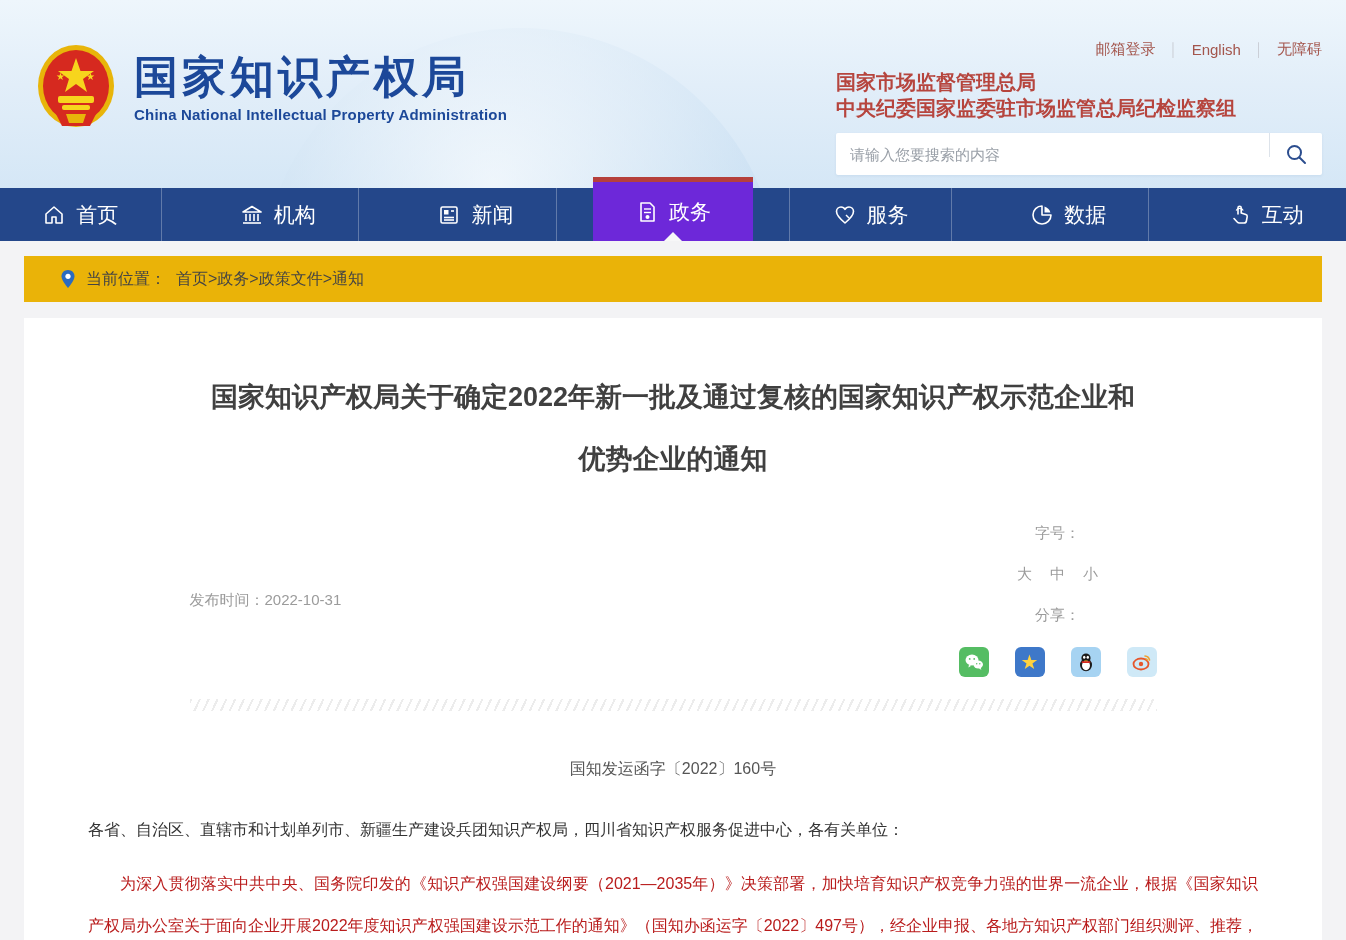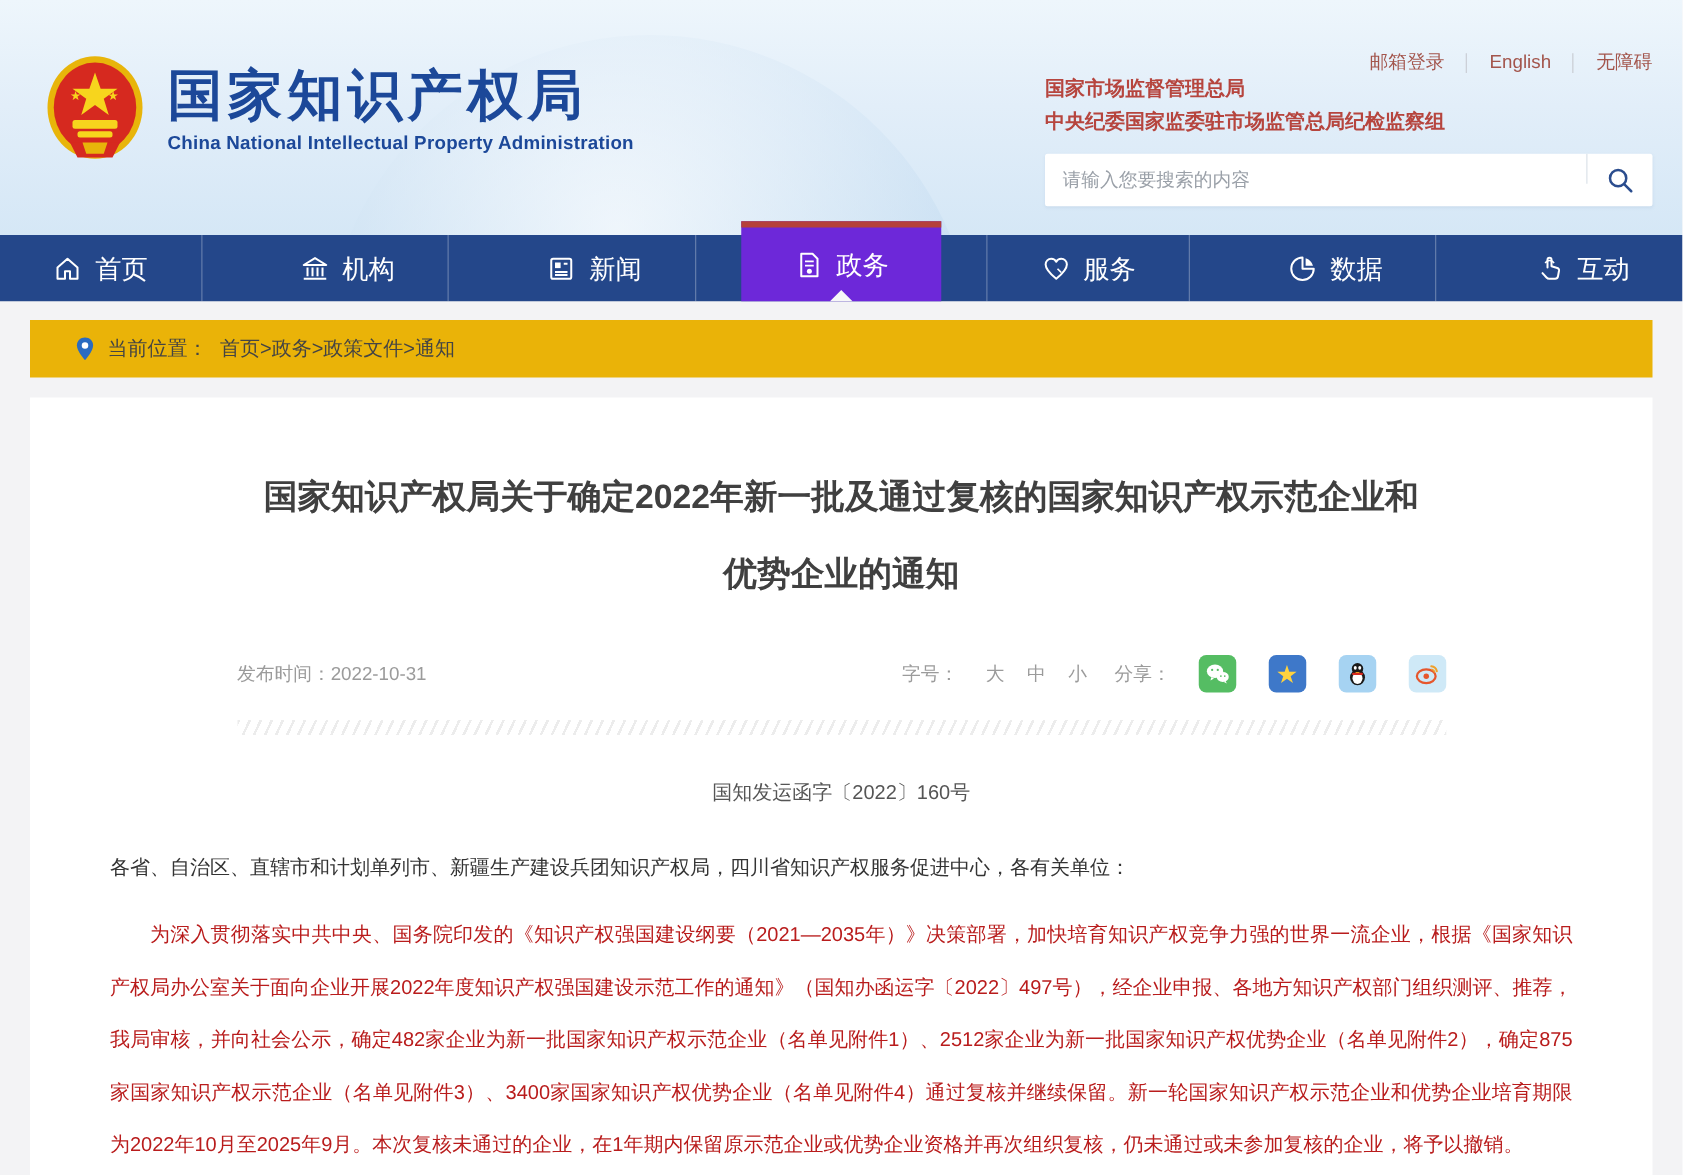--- a/index.html
+++ b/index.html
@@ -20,21 +20,21 @@
   }
   .brand { position:absolute; left:36px; top:44px; display:flex; align-items:center; gap:18px; }
   .emblem { width:80px; height:88px; flex:0 0 auto; }
   .brand-text .cn { font-size:44px; font-weight:bold; color:#1c4899; letter-spacing:4px; line-height:1.1; }
   .brand-text .en { font-size:15px; font-weight:bold; color:#1c4899; margin-top:4px; letter-spacing:.2px; }
 
   .header-right { position:absolute; right:24px; top:40px; width:486px; }
   .top-links { display:flex; justify-content:flex-end; align-items:center; gap:14px; font-size:15px; color:#a3554c; }
   .top-links .sep { color:#c9cdd4; font-size:13px; }
   .top-links a { color:#a3554c; text-decoration:none; cursor:pointer; }
-  .related-links { font-size:16px; font-weight:bold; color:#b6453e; line-height:26px; }
+  .related-links { margin-top:10px; font-size:20px; font-weight:bold; color:#b6453e; line-height:26px; }
   .related-links div { cursor:pointer; }
   .searchbar {
     margin-top:12px; height:42px; background:#fff; border-radius:2px;
     display:flex; padding:0 0 0 14px;
     box-shadow:0 1px 3px rgba(40,80,140,.08);
   }
   .searchbar input {
     flex:1; border:none; outline:none; font-size:15px; color:#333; background:transparent;
     font-family:inherit;
   }
@@ -72,36 +72,36 @@
   .content-wrap { padding:16px 24px 0 24px; }
   .content { background:#fff; min-height:610px; padding:48px 64px 40px 64px; }
 
   .article-head { width:967px; margin:0 auto; }
   .article-title {
     max-width:930px; margin:0 auto; text-align:center; font-size:27px; font-weight:bold;
     color:#404040; line-height:62px;
   }
   .meta-row { margin-top:34px; display:flex; align-items:center; font-size:15px; color:#9b9b9b;gap:24px; }
   .meta-left { flex:1; }
-  .meta-right { display:flex; align-items:center; gap:22px; }
+  .meta-right { display:flex; align-items:center; gap:22px;flex-direction:column; }
   .fs-group { display:flex; align-items:center; gap:18px; }
   .fs-option { cursor:pointer; color:#9b9b9b; }
   .share-group { display:flex; align-items:center; gap:26px; }
   .share-icon { width:30px; height:30px; border-radius:6px; display:flex; align-items:center; justify-content:center; cursor:pointer; }
   .share-wechat { background:#55bd63; }
   .share-qzone  { background:#3e78c9; color:#ffd23e; font-size:20px; }
   .share-qq     { background:#a6d3f2; }
   .share-weibo  { background:#cfe9f7; }
 
   .hatch {
     margin-top:22px; height:12px;
     background:repeating-linear-gradient(115deg,#ececec 0 2px,transparent 2px 8px);
   }
 
-  .doc-number { text-align:center; font-size:16px; color:#555; margin-top:36px; }
+  .doc-number { text-align:center; font-size:16px; color:#555; margin-top:48px; }
   .addressee { font-size:16px; color:#333; margin-top:36px; line-height:1.8; }
   .article-body p { font-size:16px; color:#b91c1c; line-height:42px; text-indent:2em; margin-top:18px; text-align:justify; }
 
   a { color:inherit; text-decoration:none; }
 </style>
 </head>
 <body>
 
 <div class="header">
   <div class="brand">

